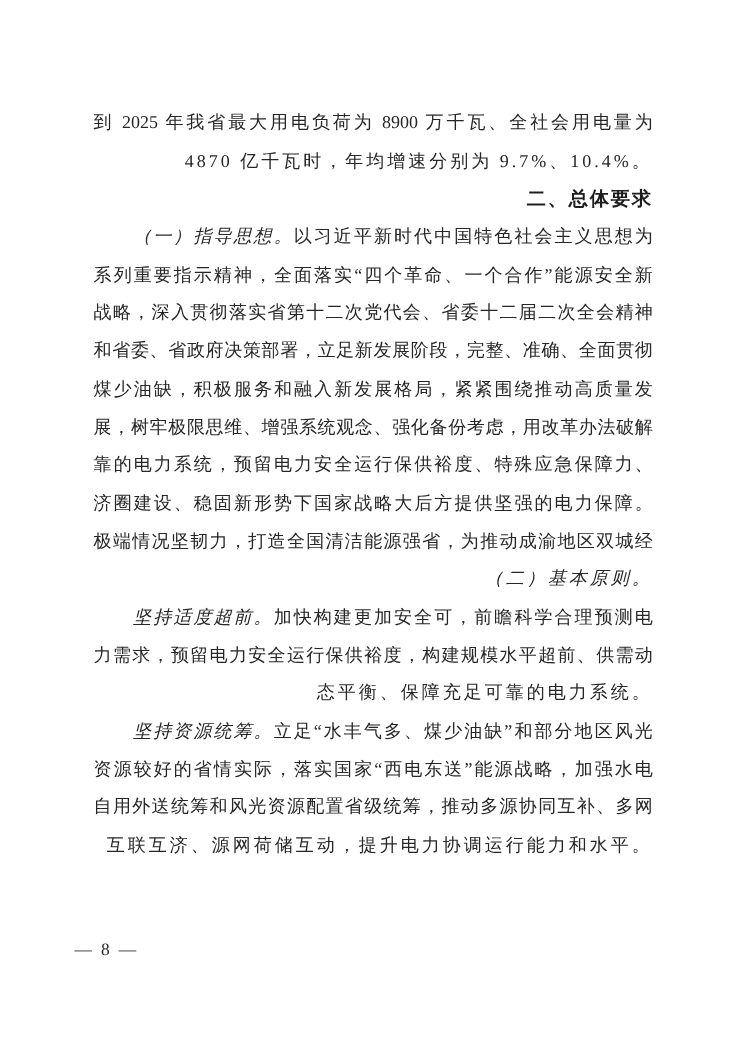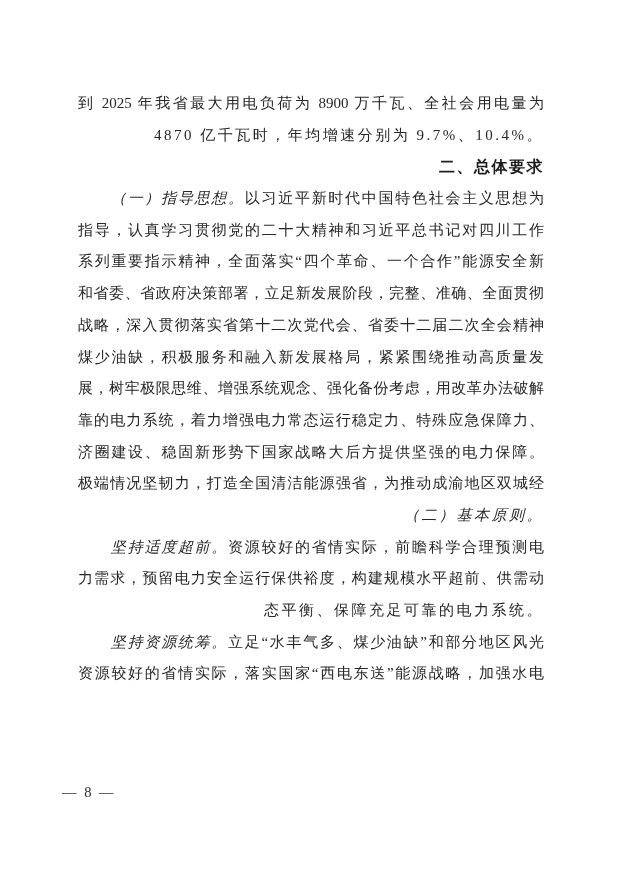--- a/index.html
+++ b/index.html
@@ -70,35 +70,36 @@
 
 <div class="page">
   <div class="content">
 
     <div class="line j">到 2025 年我省最大用电负荷为 8900 万千瓦、全社会用电量为</div>
     <div class="line last">4870 亿千瓦时，年均增速分别为 9.7%、10.4%。</div>
 
     <div class="line heading indent">二、总体要求</div>
 
     <div class="line j indent"><span class="kai">（一）指导思想。</span><span>以习近平新时代中国特色社会主义思想为</span></div>
-    <div class="line j">指导，认真学习贯彻党的二十大精神和习近平总书记对四川工作</div>
     <div class="line j">系列重要指示精神，全面落实“四个革命、一个合作”能源安全新</div>
+    <div class="line j">战略，深入贯彻落实省第十二次党代会、省委十二届二次全会精神</div>
     <div class="line j">和省委、省政府决策部署，立足新发展阶段，完整、准确、全面贯彻</div>
-    <div class="line j">战略，深入贯彻落实省第十二次党代会、省委十二届二次全会精神</div>
     <div class="line j">煤少油缺，积极服务和融入新发展格局，紧紧围绕推动高质量发</div>
     <div class="line j">展，树牢极限思维、增强系统观念、强化备份考虑，用改革办法破解</div>
-    <div class="line j">靠的电力系统，着力增强电力常态运行稳定力、特殊应急保障力、</div>
+    <div class="line j">靠的电力系统，预留电力安全运行保供裕度、特殊应急保障力、</div>
     <div class="line j">济圈建设、稳固新形势下国家战略大后方提供坚强的电力保障。</div>
     <div class="line j">极端情况坚韧力，打造全国清洁能源强省，为推动成渝地区双城经</div>
 
     <div class="line last indent"><span class="kai">（二）基本原则。</span></div>
 
-    <div class="line j indent"><span class="kai">坚持适度超前。</span><span>资源较好的省情实际，前瞻科学合理预测电</span></div>
+    <div class="line j indent"><span class="kai">坚持适度超前。</span><span>加快构建更加安全可，前瞻科学合理预测电</span></div>
     <div class="line j">力需求，预留电力安全运行保供裕度，构建规模水平超前、供需动</div>
     <div class="line last">态平衡、保障充足可靠的电力系统。</div>
 
     <div class="line j indent"><span class="kai">坚持资源统筹。</span><span>立足“水丰气多、煤少油缺”和部分地区风光</span></div>
     <div class="line j">资源较好的省情实际，落实国家“西电东送”能源战略，加强水电</div>
+    <div class="line j">自用外送统筹和风光资源配置省级统筹，推动多源协同互补、多网</div>
+    <div class="line last">互联互济、源网荷储互动，提升电力协调运行能力和水平。</div>
 
   </div>
 
   <div class="page-num">— 8 —</div>
 </div>
 
 </body></html>

